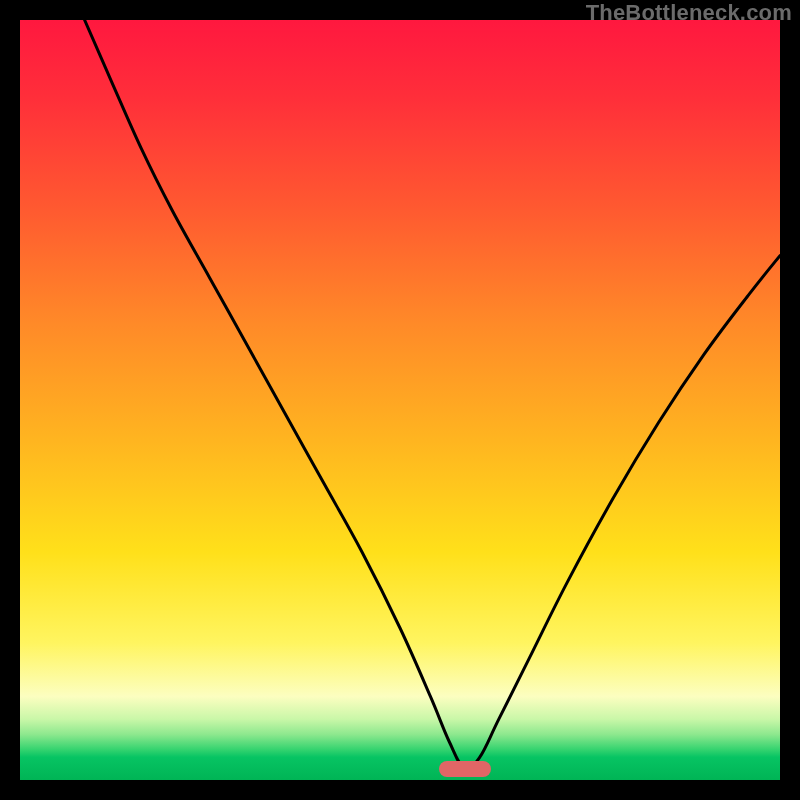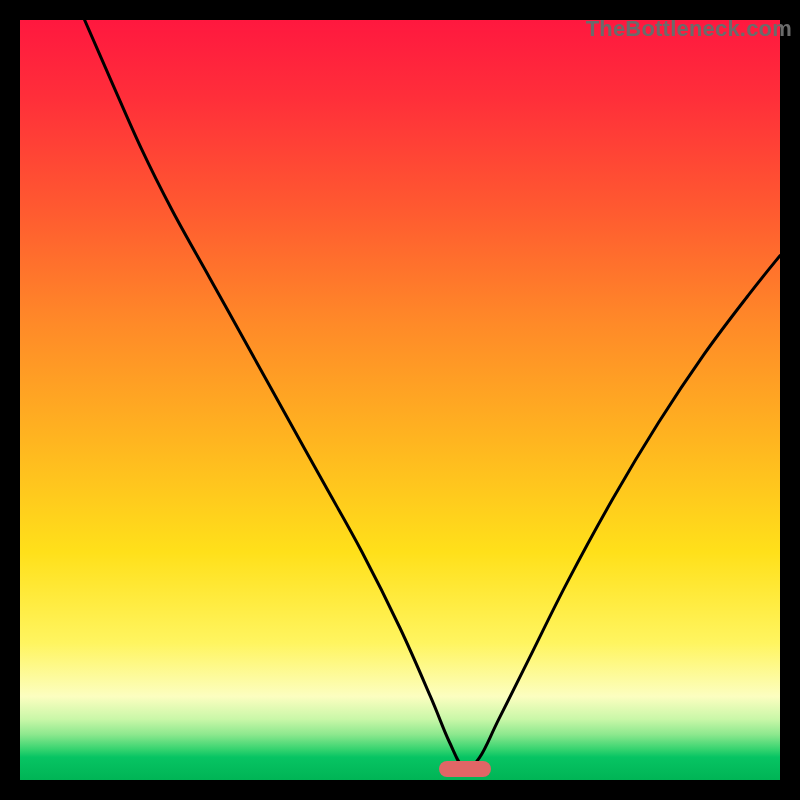--- a/index.html
+++ b/index.html
@@ -12,21 +12,21 @@
     overflow: hidden;
   }
   .stage {
     position: relative;
     width: 800px;
     height: 800px;
     background: #000;
   }
   .watermark {
     position: absolute;
-    top: 16px;
+    top: 0;
     right: 8px;
     color: #6b6b6b;
     font-size: 22px;
     font-weight: 600;
     letter-spacing: 0.2px;
     z-index: 20;
     margin-left: 40px;
   }
   .plot-area {
     position: absolute;

